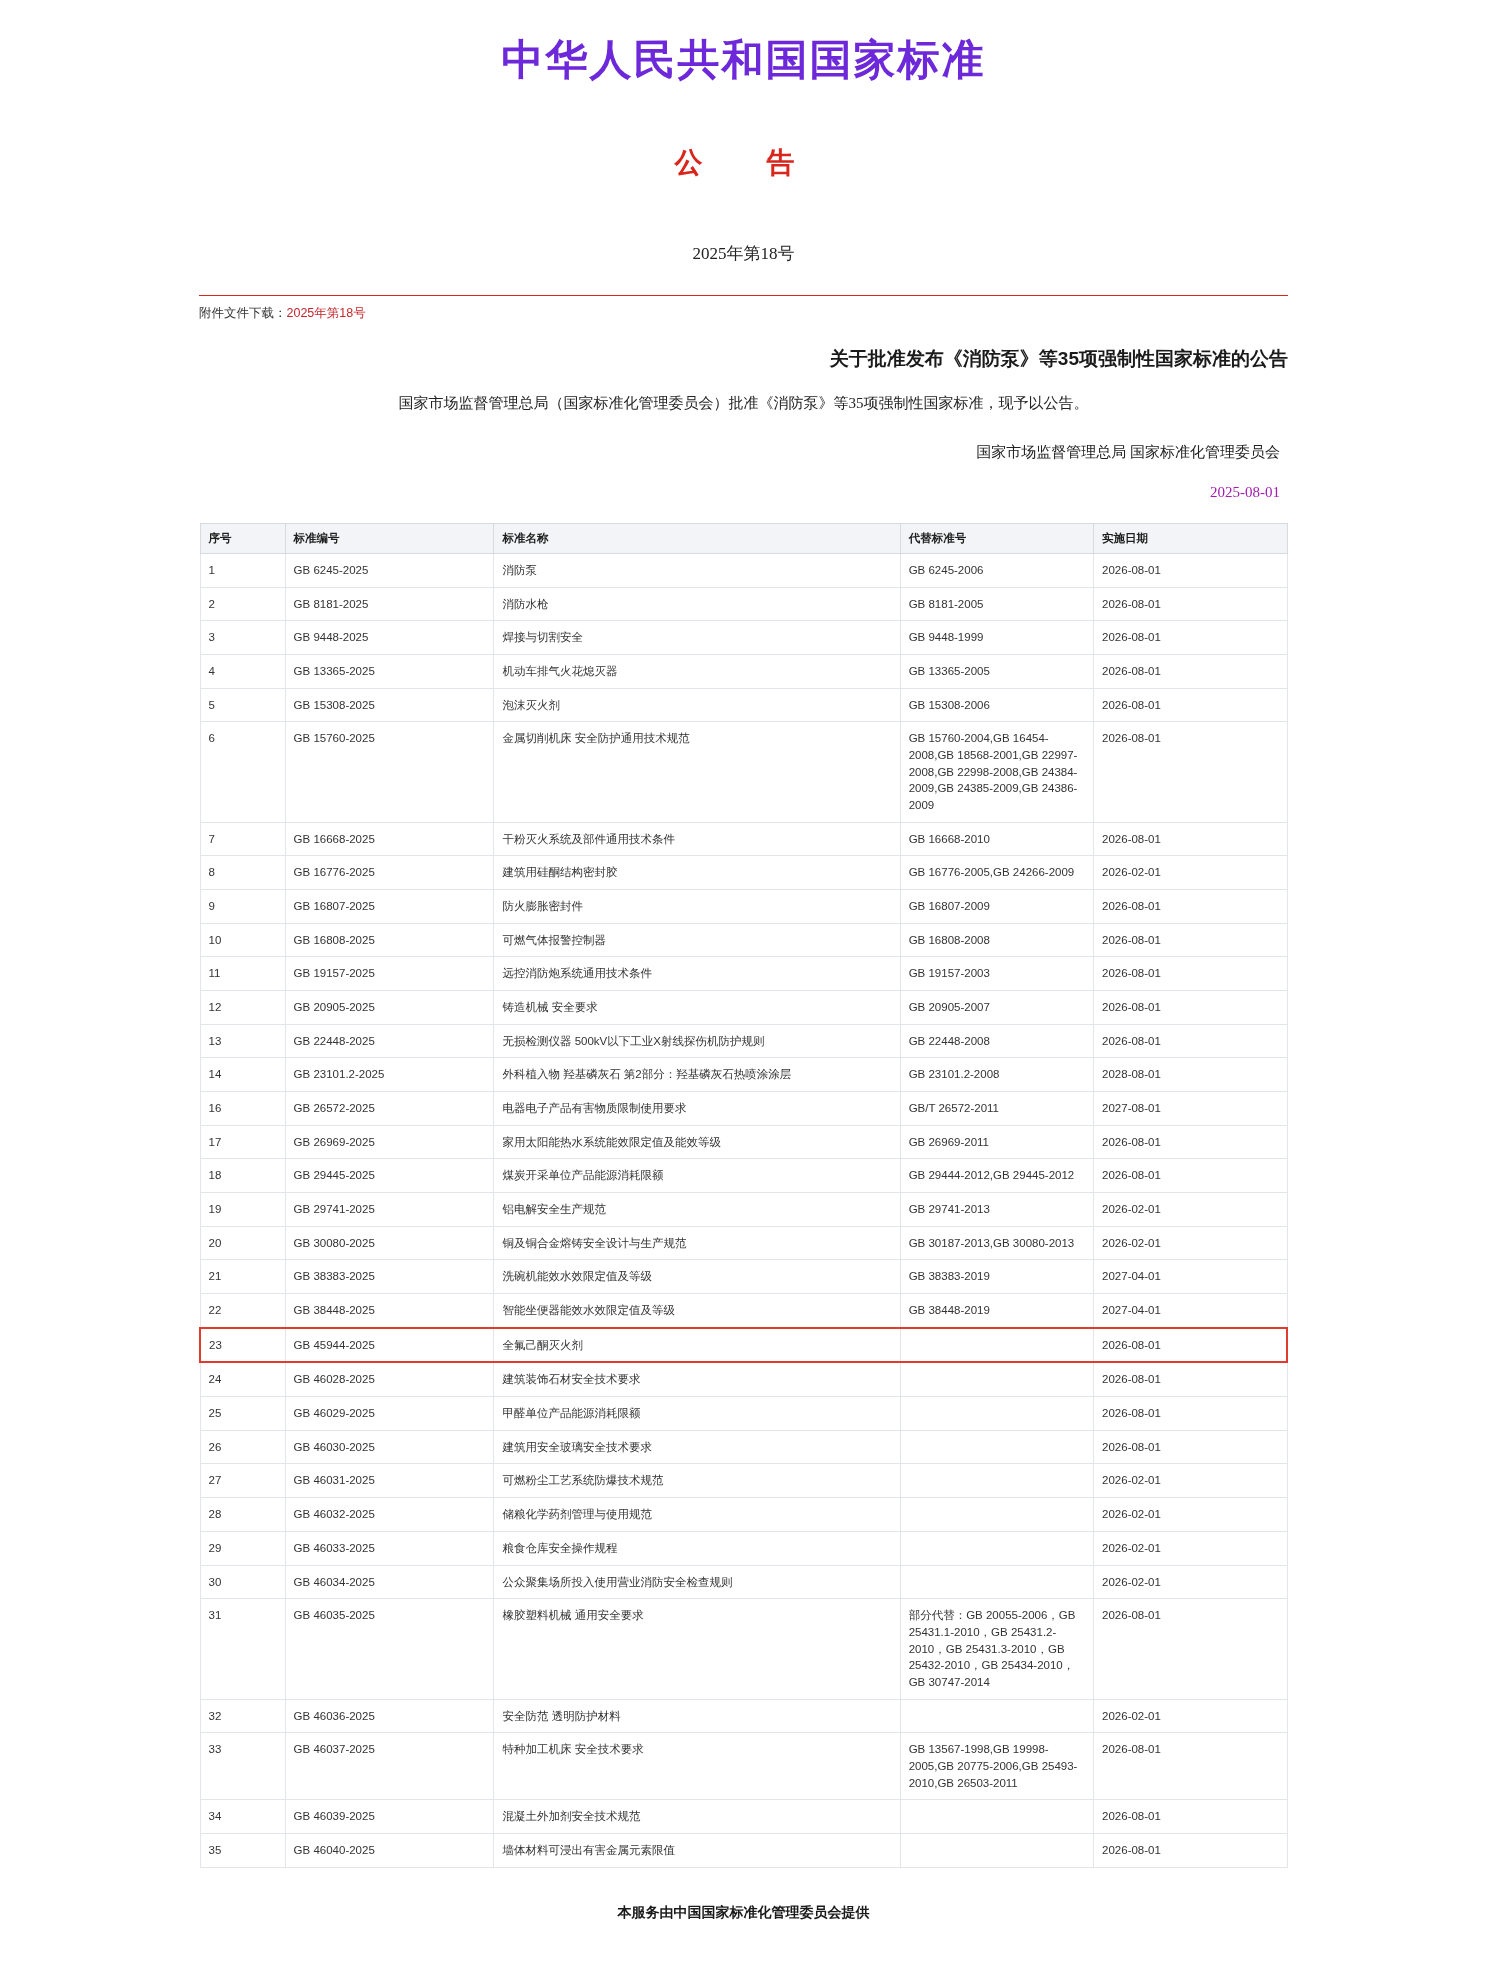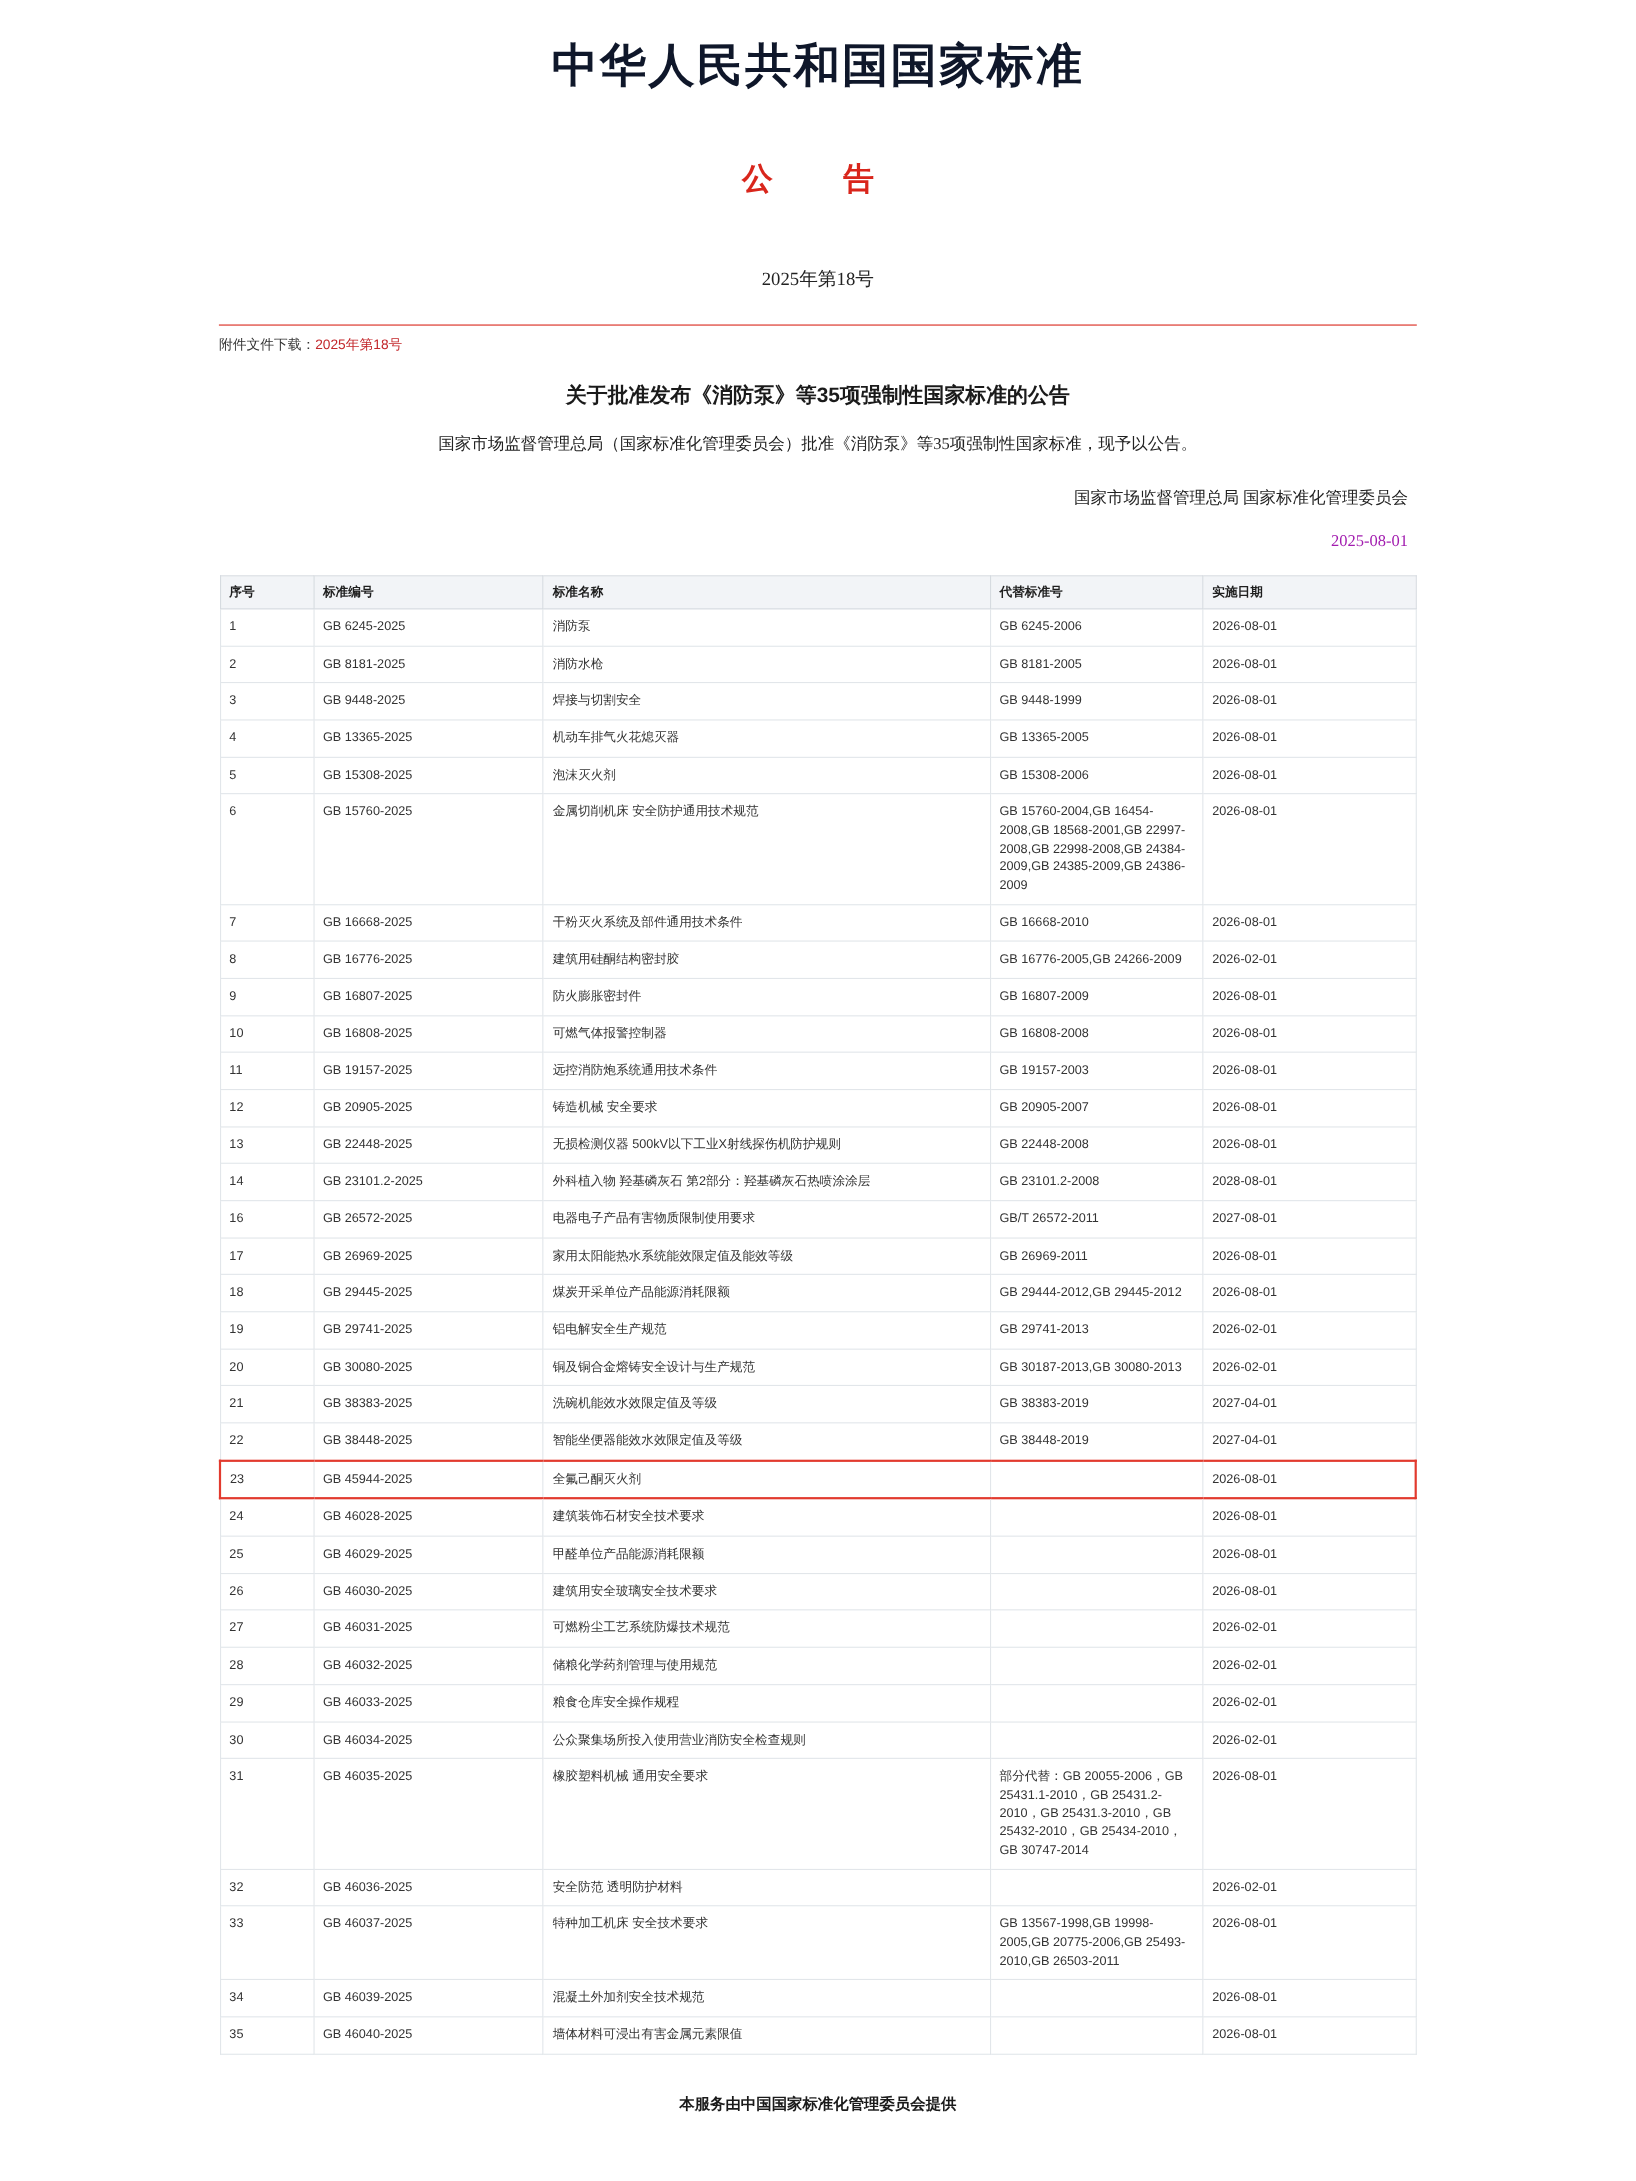--- a/index.html
+++ b/index.html
@@ -16,21 +16,21 @@
   }
   .page {
     width: 1487px;
     margin: 0 auto;
     position: relative;
     padding-top: 18px;
     box-sizing: border-box;
   }
   .doc-title {
     text-align: center;
-    color: #0f172a;
+    color: #6d28d9;
     font-family: "Liberation Serif", serif;
     font-weight: bold;
     font-size: 42px;
     letter-spacing: 2px;
     margin-top: 14px;
     margin-bottom: 0;
   }
   .doc-subtitle {
     text-align: center;
     color: #d9261c;
@@ -59,21 +59,21 @@
     color: #333;
   }
   .attach-link {
     color: #c3272b;
     text-decoration: none;
     cursor: pointer;
   }
   .announce-title {
     width: 1089px;
     margin: 24px auto 0 auto;
-    text-align: center;
+    text-align: right;
     font-size: 19px;
     font-weight: bold;
     color: #1a1a1a;
     font-family: "Liberation Sans", sans-serif;
   }
   .announce-body {
     width: 1089px;
     margin: 22px auto 0 auto;
     text-align: center;
     font-size: 15px;

